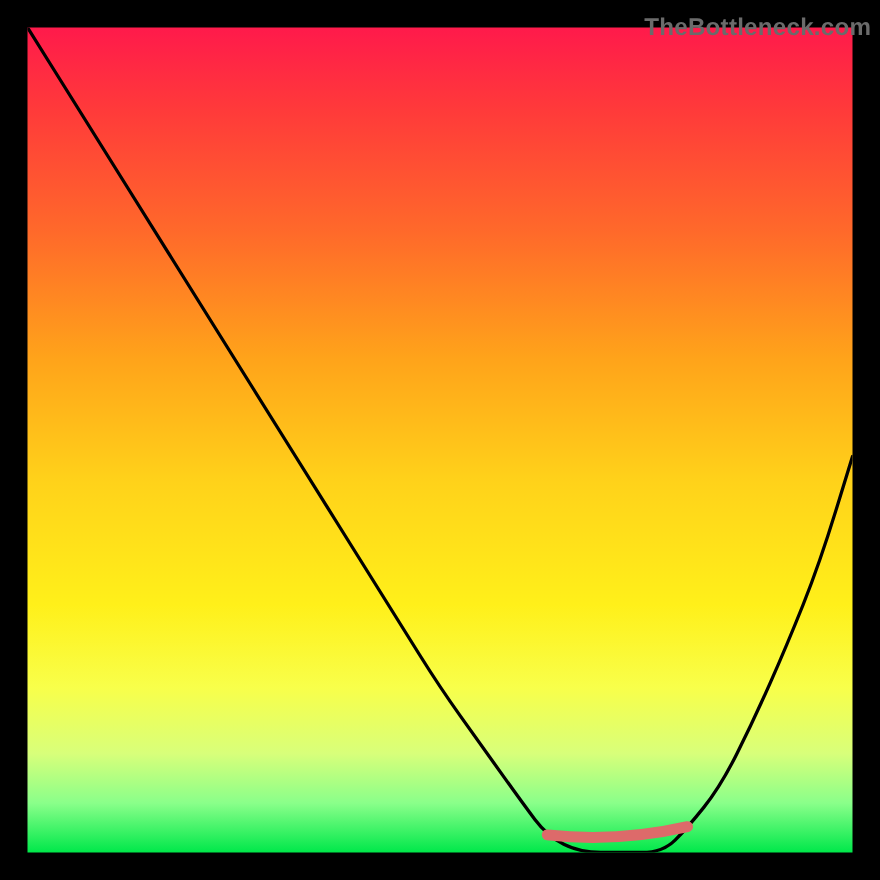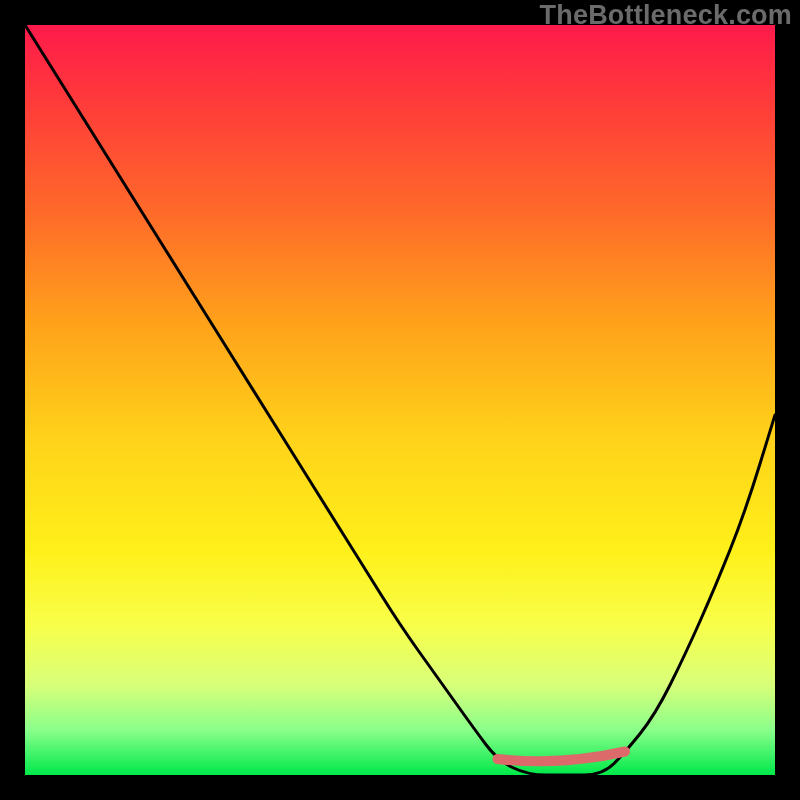--- a/index.html
+++ b/index.html
@@ -26,24 +26,24 @@
       #ffd21a 55%,
       #fff01a 70%,
       #f8ff4a 80%,
       #d8ff7a 88%,
       #8aff8a 94%,
       #00e84a 100%
     );
   }
   .watermark {
     position: absolute;
-    top: 0;
+    top: 12px;
     right: 8px;
     color: #6b6b6b;
-    font-size: 27px;
+    font-size: 22px;
     font-weight: 600;
     letter-spacing: 0.2px;
     z-index: 3;
   }
   svg.curve {
     position: absolute;
     left: 25px;
     top: 25px;
     width: 750px;
     height: 750px;

